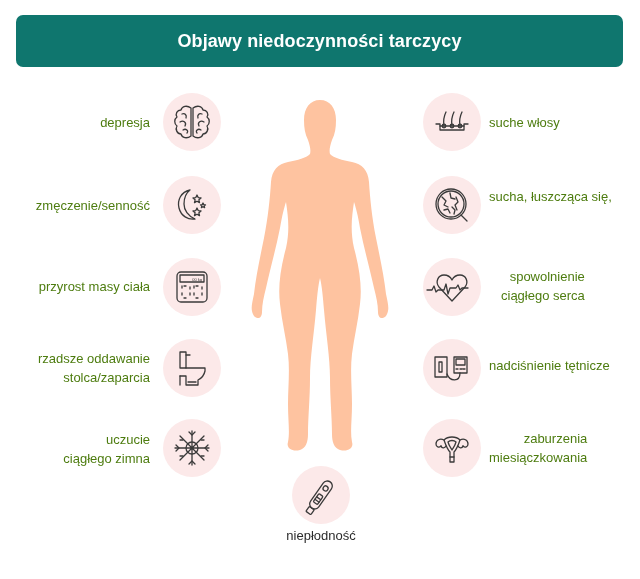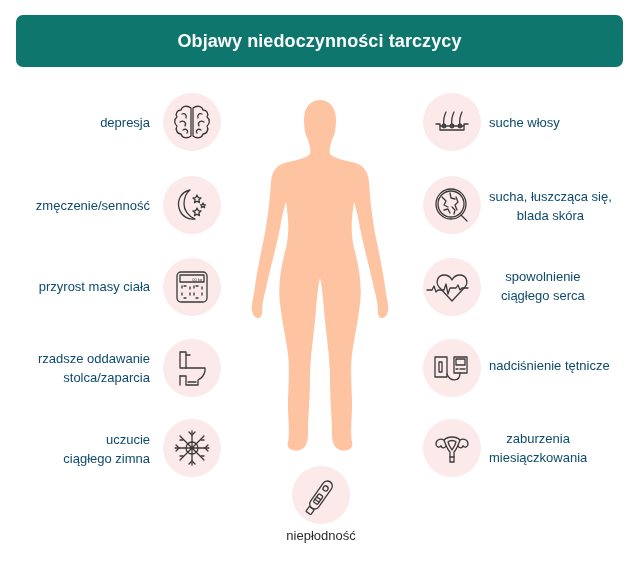--- a/index.html
+++ b/index.html
@@ -4,23 +4,23 @@
 <style>
   html, body { margin:0; padding:0; background:#ffffff; }
   body { width:640px; height:579px; position:relative; overflow:hidden;
          font-family:"Liberation Sans", "DejaVu Sans", sans-serif; color:#2b2b2b; }
   .banner { position:absolute; left:16px; top:15px; width:607px; height:52px;
             background:#0f766e; border-radius:7px; display:flex; align-items:center; justify-content:center; }
   .banner-title { color:#ffffff; font-weight:bold; font-size:18px; letter-spacing:0.1px; }
   .circle { position:absolute; width:58px; height:58px; border-radius:50%; background:#fce9e9;
             display:flex; align-items:center; justify-content:center; }
   .circle svg { width:44px; height:44px; }
-  .label { position:absolute; font-size:13px; line-height:19px; color:#0c4a6e; }
+  .label { position:absolute; font-size:13px; line-height:19px; color:#4d7c0f; }
   .label.left { text-align:right; }
-  .label.right { text-align:center; }
+  .label.right { text-align:right; }
   .label span { display:block; }
   .body-figure { position:absolute; left:248px; top:98px; width:144px; height:356px; }
   .bottom-label { position:absolute; left:261px; top:528px; width:120px; text-align:center; font-size:13px; }
   svg .st { fill:none; stroke:#3a3a3a; stroke-width:1.3; stroke-linecap:round; stroke-linejoin:round; }
 </style>
 </head>
 <body>
 
 <div class="banner">
   <div class="banner-title">Objawy niedoczynności tarczycy</div>
@@ -155,21 +155,20 @@
 <div class="circle" style="left:423px; top:176px;">
   <svg viewBox="0 0 44 44">
     <circle class="st" cx="21" cy="21" r="15"></circle>
     <circle class="st" cx="21" cy="21" r="13"></circle>
     <path class="st" d="M31 32 l6 6"></path>
     <path class="st" d="M12 14 l4 4 -2 4 4 2 M20 10 l1 5 4 1 M26 14 l2 5 -3 3 2 5 M14 27 l4 -1 2 4 M22 24 l3 3 -1 4"></path>
   </svg>
 </div>
 <div class="label right" style="left:489px; top:187px;">
   <span>sucha, łuszcząca się,</span>
-  <span>blada skóra</span>
 </div>
 
 <div class="circle" style="left:423px; top:258px;">
   <svg viewBox="0 0 44 44" style="width:54px;height:44px;overflow:visible;">
     <path class="st" d="M22 36 L9 22 C5 17 8 10 14 10 C18 10 21 13 22 15 C23 13 26 10 30 10 C36 10 39 17 35 22 Z"></path>
     <path class="st" d="M-3 25 h5 l2 -4 2 6 2 -2 h6 l2 -6 2 10 2 -6 h6 l2 -3 2 5 2 -2 h6"></path>
   </svg>
 </div>
 <div class="label right" style="left:501px; top:267px;">
   <span>spowolnienie</span>

